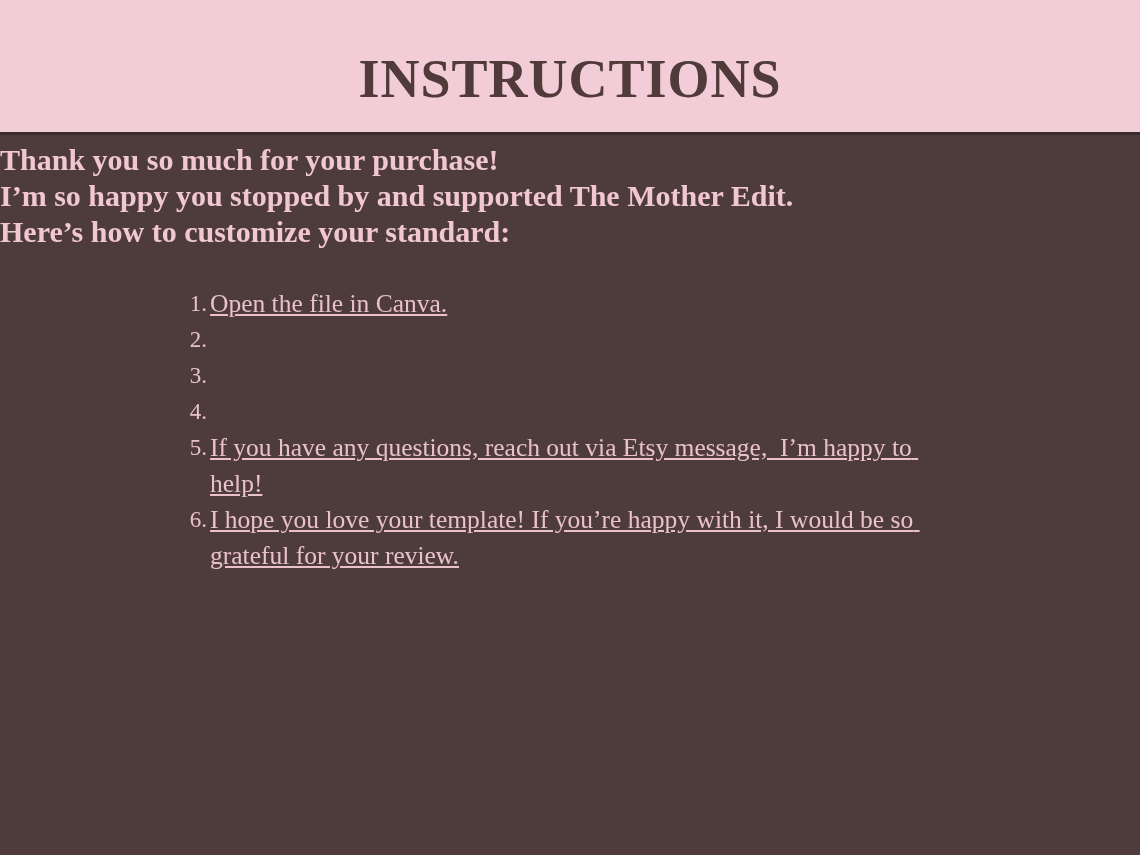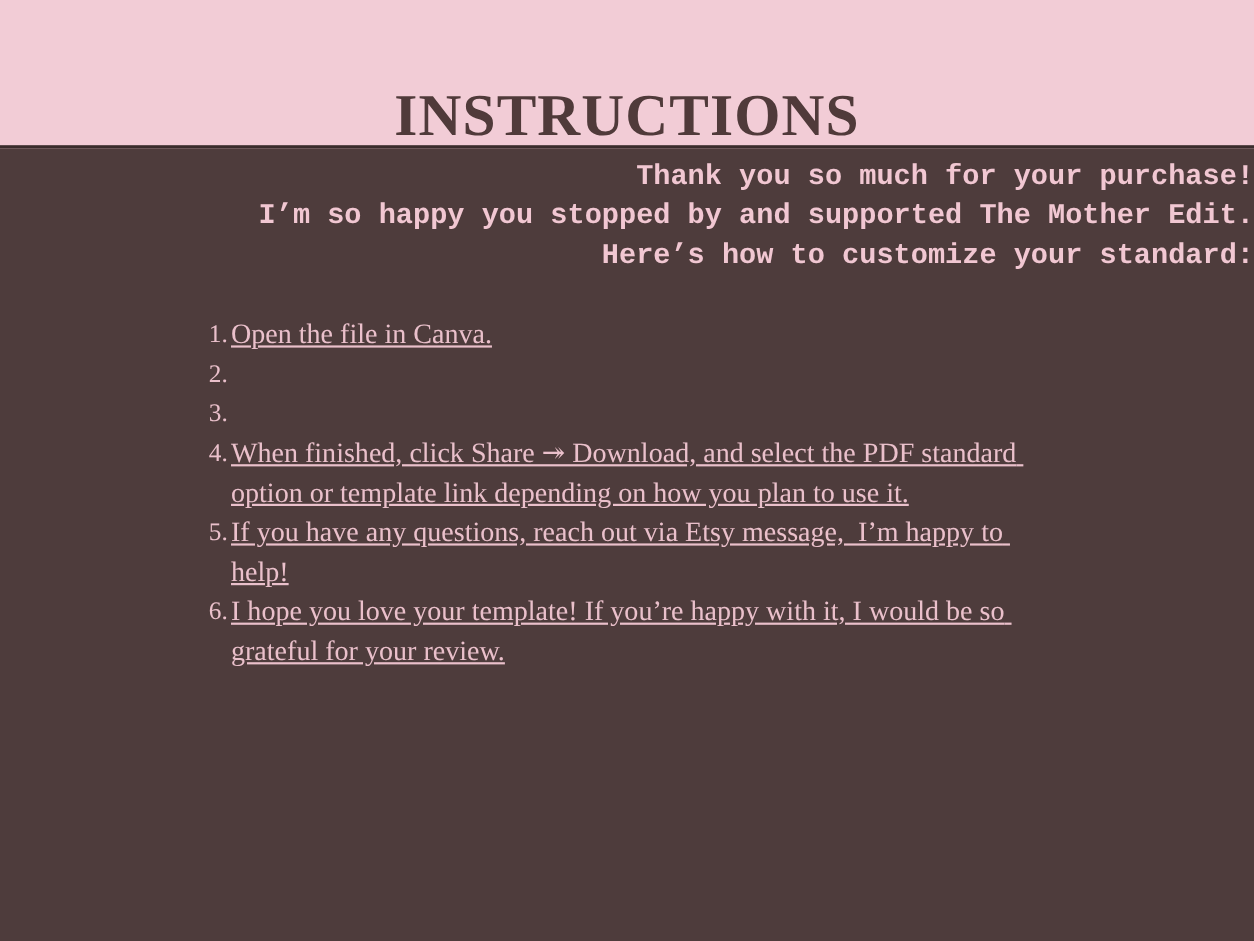--- a/index.html
+++ b/index.html
@@ -16,37 +16,37 @@
     position: relative;
   }
   .header {
     box-sizing: border-box;
     height: 135px;
     background: #F2CCD6;
     border-bottom: 3px solid #3A2C2C;
     display: flex;
     align-items: flex-end;
     justify-content: center;
+    padding-bottom: 26px;
   }
   .title {
     margin: 0;
     font-size: 54px;
     font-weight: 700;
     line-height: 1;
     letter-spacing: 1px;
     color: #503A3A;
   }
   .intro {
     margin-top: 7px;
-    text-align: right;
+    text-align: left;
     color: #F1C7D2;
     font-weight: 700;
-    font-size: 26px;
+    font-size: 30px;
     line-height: 36px;
-    font-family: Liberation Mono, monospace;
   }
   .steps {
     list-style: none;
     margin: 36px 0 0 184px;
     padding: 0;
     color: #EAC0CB;
     font-size: 25.5px;
     line-height: 36px;
   }
   .step { display: flex; }
@@ -87,21 +87,20 @@
         <span class="step-text">Open the file in Canva.</span>
       </li>
       <li class="step">
         <span class="step-num">2.</span>
       </li>
       <li class="step">
         <span class="step-num">3.</span>
       </li>
       <li class="step">
         <span class="step-num">4.</span>
-        <span class="step-text">When finished, click Share ↠ Download, and select the PDF standard option or template link depending on how you plan to use it.</span>
       </li>
       <li class="step">
         <span class="step-num">5.</span>
         <span class="step-text">If you have any questions, reach out via Etsy message,  I’m happy to help!</span>
       </li>
       <li class="step">
         <span class="step-num">6.</span>
         <span class="step-text">I hope you love your template! If you’re happy with it, I would be so grateful for your review.</span>
       </li>
     </ol>

